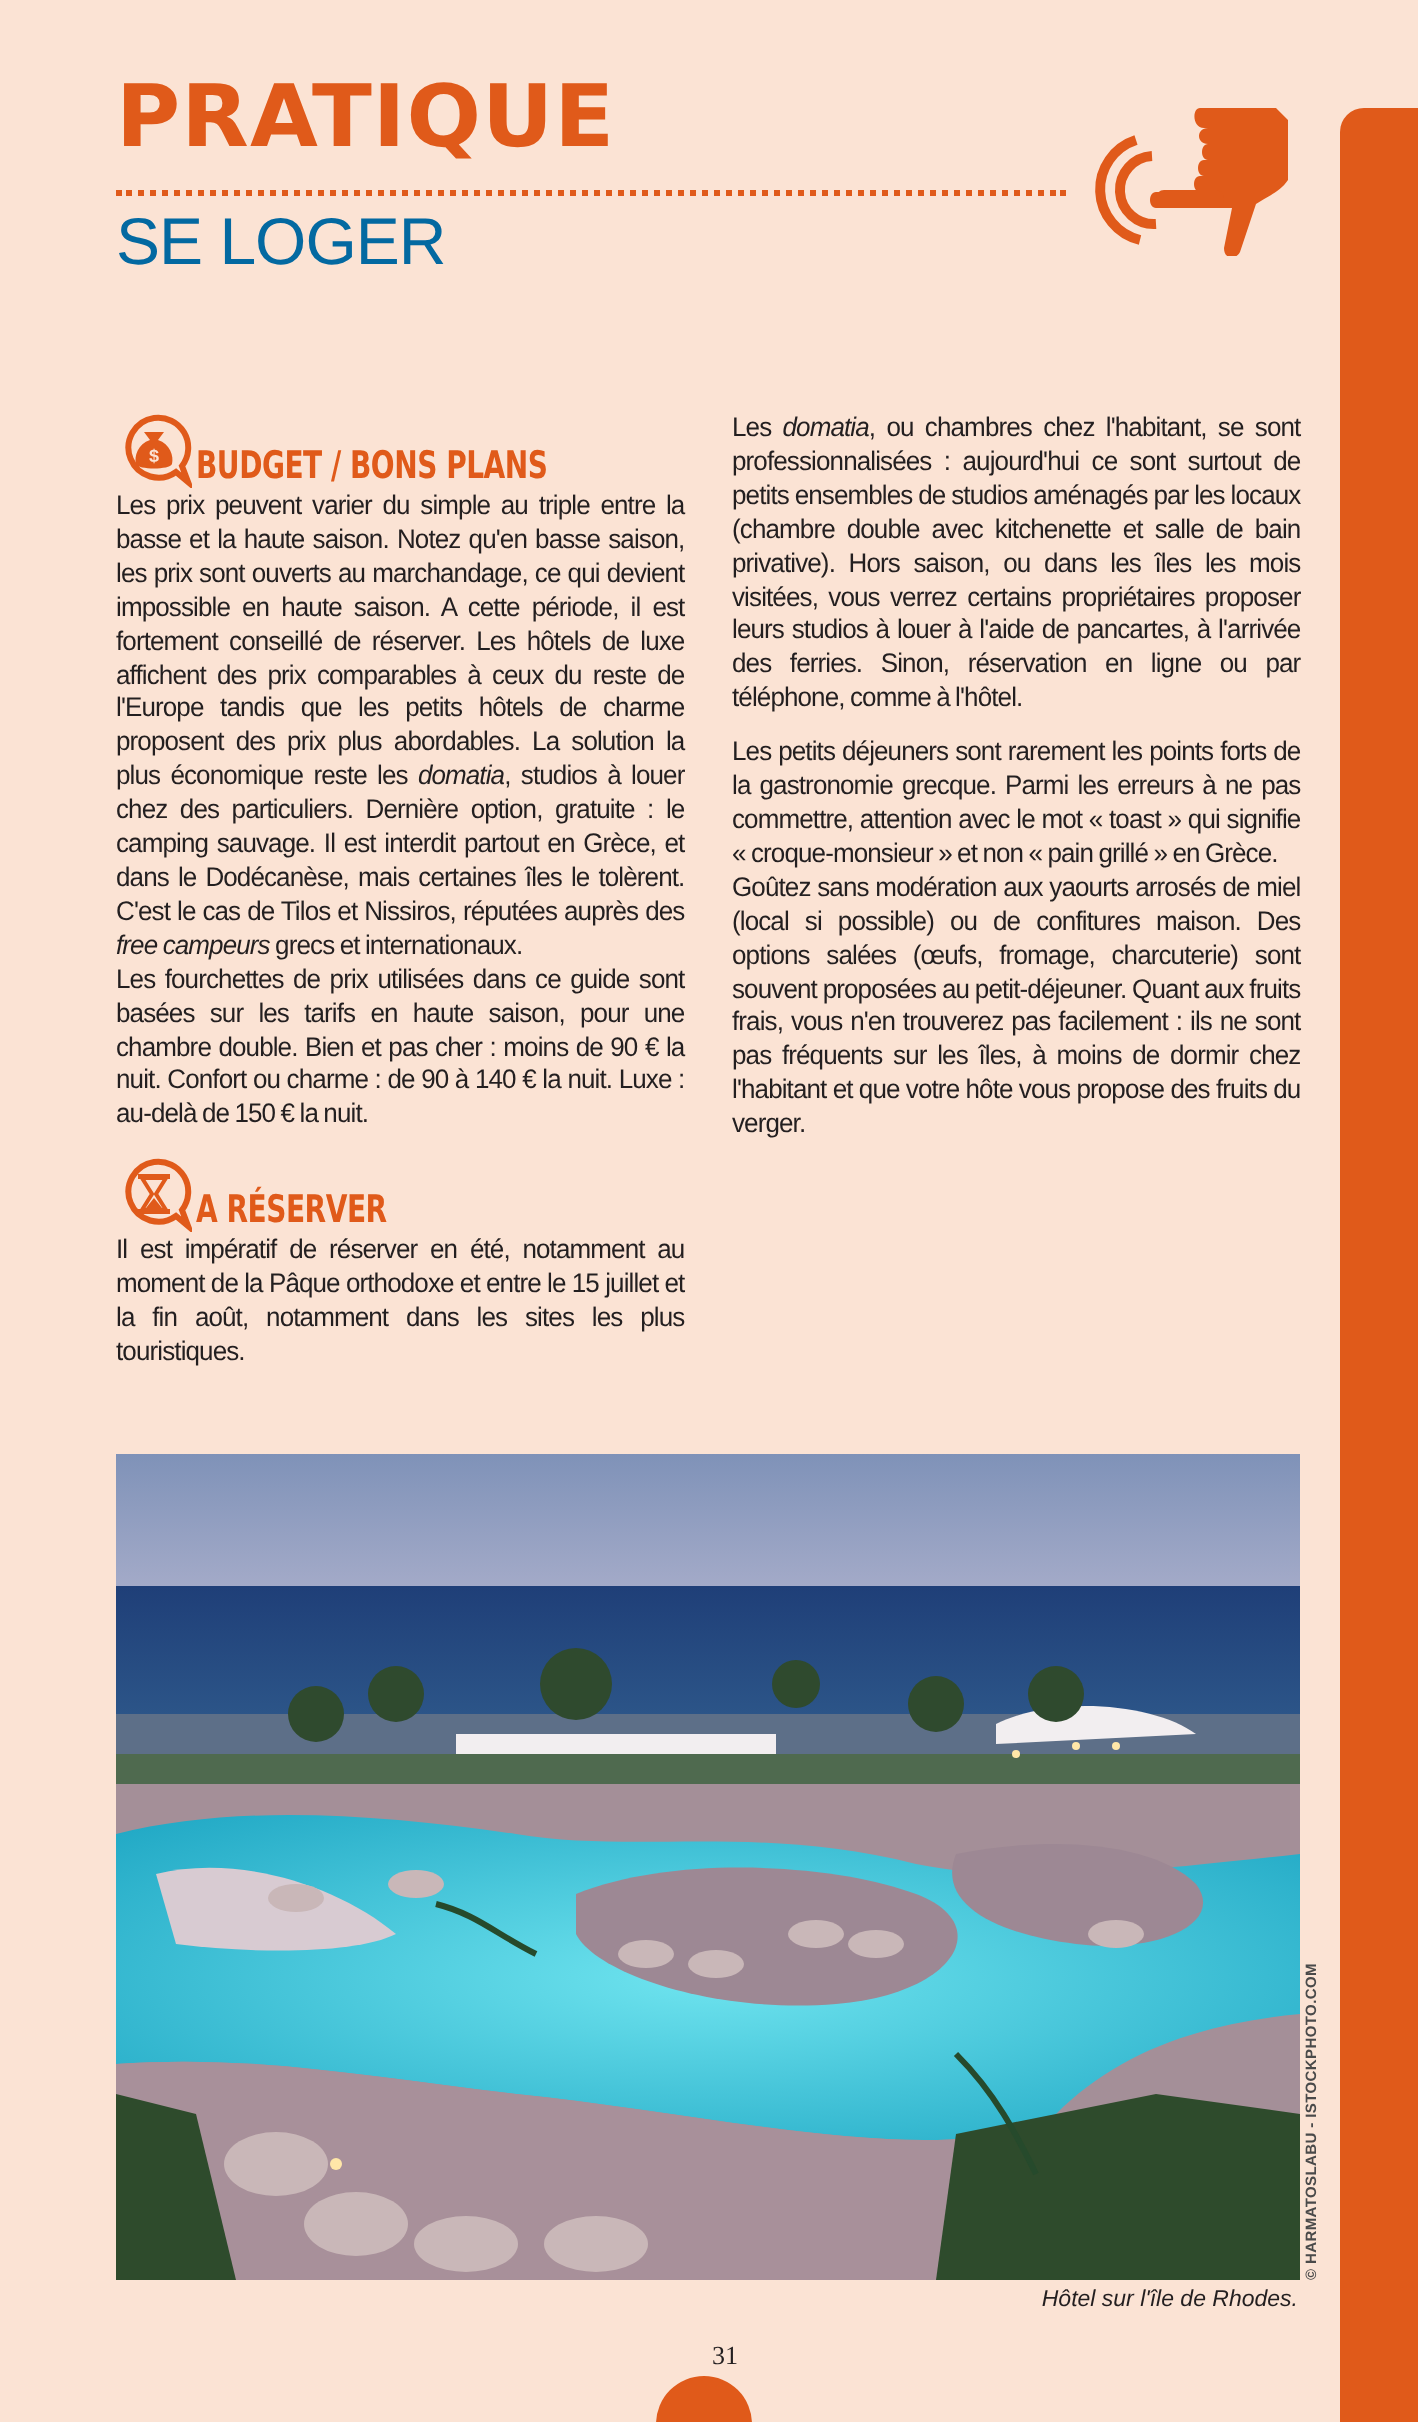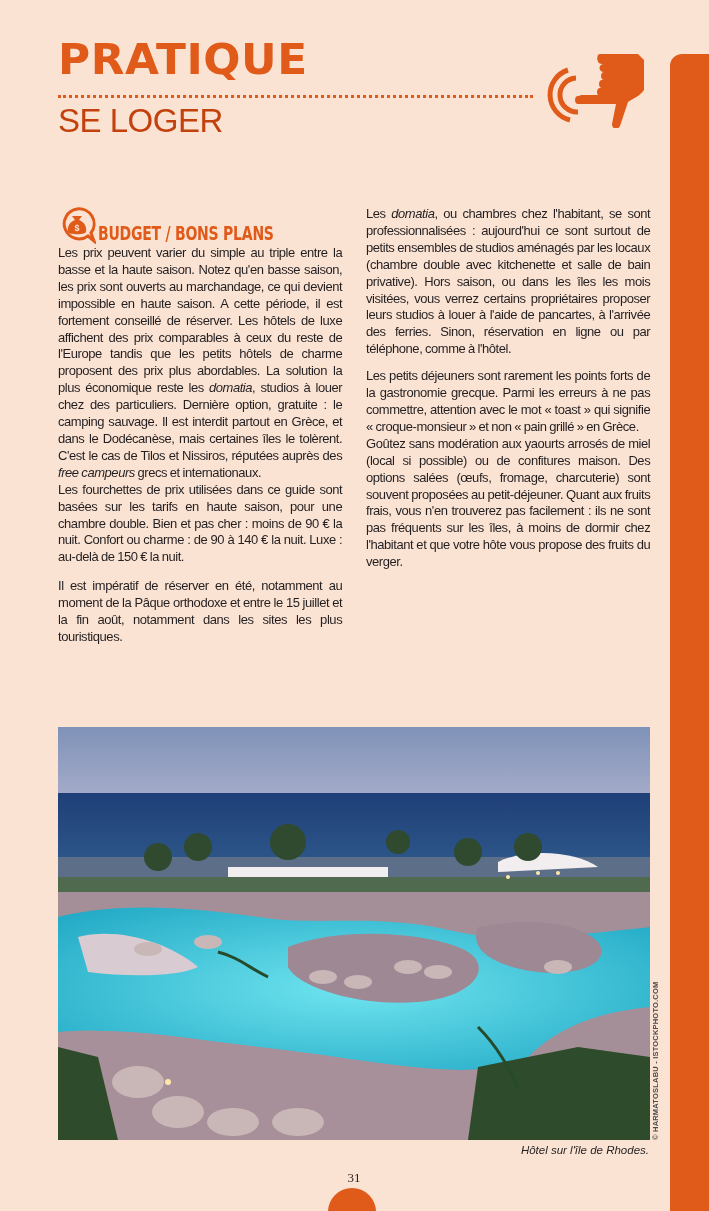--- a/index.html
+++ b/index.html
@@ -19,21 +19,21 @@
       font-size: 43px; color: #e05a1a; letter-spacing: 0.5px; line-height: 1;
       transform: scaleX(1.02); transform-origin: left;
     }
     .dots {
       position: absolute; left: 58px; top: 95px; width: 475px; height: 0;
       border-top: 3px dotted #e05a1a;
     }
     .subtitle {
       position: absolute; left: 58px; top: 104px;
       font-family: "Liberation Sans", sans-serif; font-size: 33px;
-      color: #c2410c; line-height: 1; letter-spacing: -0.5px;
+      color: #0369a1; line-height: 1; letter-spacing: -0.5px;
     }
     .hand-icon { position: absolute; left: 540px; top: 50px; width: 112px; height: 78px; }
 
     .col { position: absolute; width: 284px; }
     .col-left { left: 58px; top: 206px; }
     .col-right { left: 366px; top: 206px; }
     .section { margin-bottom: 10px; }
     .sec-head { display: flex; align-items: flex-end; height: 38px; margin-bottom: 1px; }
     .sec-icon { width: 38px; height: 38px; flex: 0 0 38px; }
     .sec-title {
@@ -61,21 +61,21 @@
       transform: rotate(-90deg); transform-origin: left top;
       font-family: "Liberation Sans", sans-serif; font-size: 7.5px;
       color: #4a4a4a; letter-spacing: 0.2px; font-weight: bold;
     }
     .caption {
       position: absolute; right: 60px; top: 1144px;
       font-family: "Liberation Sans", sans-serif; font-style: italic;
       font-size: 11.5px; color: #231f20; margin-left: 32px;
     }
     .page-num {
-      position: absolute; left: 339px; top: 1170px; width: 30px; text-align: center;
+      position: absolute; left: 339px; top: 1170px; width: 30px; text-align: right;
       font-family: "Liberation Serif", serif; font-size: 13px; color: #231f20;
     }
     .page-tab {
       position: absolute; left: 328px; top: 1188px; width: 48px; height: 48px;
       border-radius: 50%; background: #e05a1a;
     }
   </style>
 </head>
 <body>
 
@@ -106,20 +106,30 @@
       </svg>
       <div class="sec-title">BUDGET / BONS PLANS</div>
     </div>
     <div class="sec-body">
       <p><span>Les prix peuvent varier du simple au triple entre la basse et la haute saison. Notez qu'en basse saison, les prix sont ouverts au marchandage, ce qui devient impossible en haute saison. A cette période, il est fortement conseillé de réserver. Les hôtels de luxe affichent des prix comparables à ceux du reste de l'Europe tandis que les petits hôtels de charme proposent des prix plus abordables. La solution la plus économique reste les </span><em>domatia</em><span>, studios à louer chez des particuliers. Dernière option, gratuite : le camping sauvage. Il est interdit partout en Grèce, et dans le Dodécanèse, mais certaines îles le tolèrent. C'est le cas de Tilos et Nissiros, réputées auprès des </span><em>free campeurs</em><span> grecs et internationaux.</span></p>
       <p>Les fourchettes de prix utilisées dans ce guide sont basées sur les tarifs en haute saison, pour une chambre double. Bien et pas cher : moins de 90 € la nuit. Confort ou charme : de 90 à 140 € la nuit. Luxe : au-delà de 150 € la nuit.</p>
     </div>
   </div>
 
   <div class="section" style="margin-top:12px;">
+    <div class="sec-head">
+      <svg class="sec-icon" viewBox="0 0 38 38">
+        <path d="M19 3 A15 15 0 1 0 30 30 L36 35 L33 27 A15 15 0 0 0 19 3 Z" fill="none" stroke="#e05a1a" stroke-width="3"></path>
+        <rect x="11" y="9" width="16" height="2.5" fill="#e05a1a"></rect>
+        <rect x="11" y="26.5" width="16" height="2.5" fill="#e05a1a"></rect>
+        <path d="M13 11 L25 11 L20 19 L25 27 L13 27 L18 19 Z" fill="none" stroke="#e05a1a" stroke-width="2"></path>
+        <path d="M15 26 L23 26 L19 21 Z" fill="#e05a1a"></path>
+      </svg>
+      <div class="sec-title">A RÉSERVER</div>
+    </div>
     <div class="sec-body">
       <p>Il est impératif de réserver en été, notamment au moment de la Pâque orthodoxe et entre le 15 juillet et la fin août, notamment dans les sites les plus touristiques.</p>
     </div>
   </div>
 </div>
 
 <div class="col col-right">
   <div class="section">
     <div class="sec-body">
       <p><span>Les </span><em>domatia</em><span>, ou chambres chez l'habitant, se sont professionnalisées : aujourd'hui ce sont surtout de petits ensembles de studios aménagés par les locaux (chambre double avec kitchenette et salle de bain privative). Hors saison, ou dans les îles les mois visitées, vous verrez certains propriétaires proposer leurs studios à louer à l'aide de pancartes, à l'arrivée des ferries. Sinon, réservation en ligne ou par téléphone, comme à l'hôtel.</span></p>

